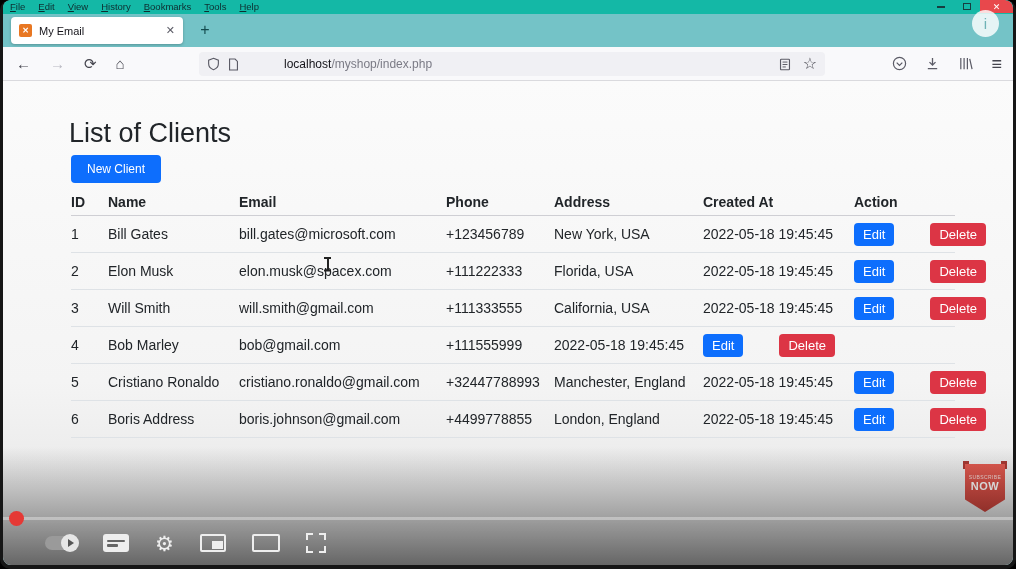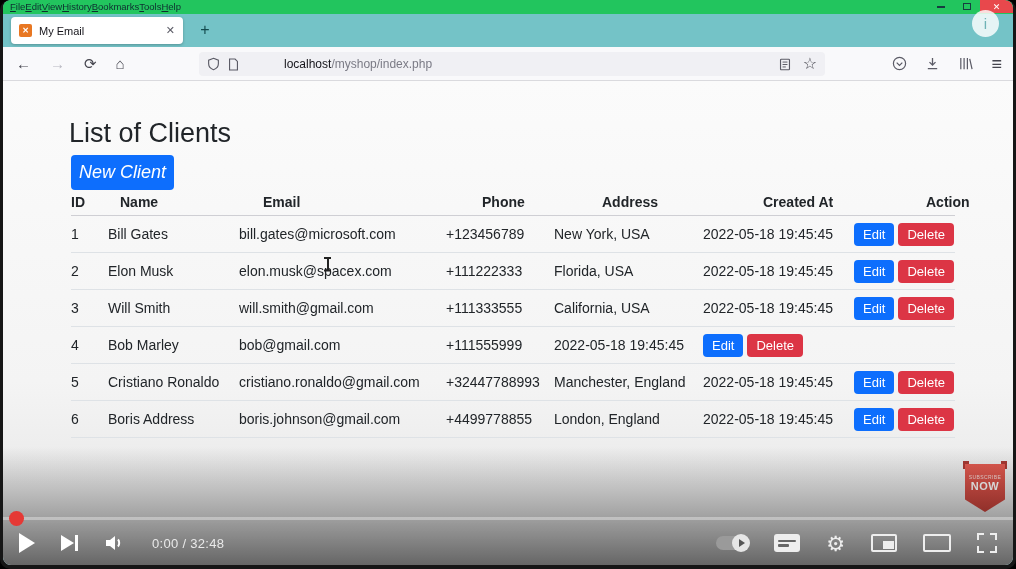--- a/index.html
+++ b/index.html
@@ -1,21 +1,21 @@
 <!DOCTYPE html>
 <html><head>
 <meta charset="utf-8">
 <style>
   * { margin:0; padding:0; box-sizing:border-box; }
   body { width:1016px; height:569px; font-family:"Liberation Sans", sans-serif; background:#000; }
   .frame { position:relative; width:1016px; height:569px; background:#161616; border-radius:10px; overflow:hidden; }
   .video { position:absolute; left:3px; right:3px; top:0; bottom:4px; border-radius:8px; overflow:hidden; background:#74c3c7; }
 
   
-  .menubar { position:absolute; left:0; top:0; right:0; height:14px; background:#22c55e; display:flex; padding:1px 16px 0 7px; }
+  .menubar { position:absolute; left:0; top:0; right:0; height:14px; background:#14b8a6; display:flex; gap:13px; padding:1px 16px 0 7px; }
   .mi { display:inline-block; font-size:9.5px; color:#0e2d30; line-height:12px; }
   .mi::first-letter { text-decoration:underline; }
   .winctrl { position:absolute; right:0; top:0; height:14px; display:flex; align-items:flex-start; }
   .wc { width:26px; height:13px; display:flex; align-items:center; justify-content:center; }
   .wc-min-glyph { width:8px; height:2px; background:#173d40; }
   .wc-max-glyph { width:8px; height:7px; border:1.4px solid #173d40; }
   .wc-close { width:33px; height:13px; background:#e8484c; border-radius:0 8px 0 0; color:#fff; font-size:9px; display:flex; align-items:center; justify-content:center; }
 
   .tabbar { position:absolute; left:0; top:14px; right:0; height:33px; background:#74c3c7; }
   .tab { position:absolute; left:8px; top:3px; width:172px; height:27px; background:#fff; border-radius:4px; box-shadow:0 1px 3px rgba(0,0,0,.25); display:flex; align-items:center; padding:0 8px; gap:7px; }
@@ -30,29 +30,29 @@
   .nicon.dis { color:#b8b8c1; }
   .urlbar { position:absolute; left:196px; top:5px; width:626px; height:24px; background:#f0f0f4; border-radius:4px; display:flex; align-items:center; padding:0 8px; gap:8px; }
   .url-text { font-size:12px; color:#15141a; flex:1; white-space:nowrap; }
   .url-path { color:#7a7a85; }
   .url-right { display:flex; align-items:center; gap:12px; }
   .nav-right { position:absolute; right:11px; top:0; height:33px; display:flex; align-items:center; gap:18px; }
 
   
   .page { position:absolute; left:0; top:81px; right:0; bottom:0; background:linear-gradient(180deg,#fbfbfb 0%,#f4f4f4 62%,#e2e2e2 100%); }
   .h1 { position:absolute; left:66px; top:37px; font-size:27px; font-weight:500; color:#212529; }
-  .btn-primary { position:absolute; left:68px; top:74px; background:#0d6efd; color:#fff; font-size:18px; border:none; border-radius:4px; padding:7px 8px;font-style:italic; }
+  .btn-primary { position:absolute; left:68px; top:74px; background:#0d6efd; color:#fff; font-size:12px; border:none; border-radius:4px; padding:7px 16px; }
   .table { position:absolute; left:68px; top:107px; width:884px; font-size:14px; color:#212529; }
   .t-row { display:grid; grid-template-columns:37px 131px 207px 108px 149px 151px 101px; align-items:center; min-height:37px; border-bottom:1px solid #dee2e6; }
-  .t-head { font-weight:bold; min-height:28px; border-bottom:1px solid #cfcfd4;gap:12px; }
+  .t-head { font-weight:bold; min-height:28px; border-bottom:1px solid #cfcfd4; }
   .cell { padding-right:8px; }
   .act { display:flex; gap:4px; }
   .btn-sm { font-size:13px; color:#fff; border:none; border-radius:4px; padding:4px 9px; }
   .btn-edit { background:#0d6efd; }
-  .btn-del { background:#dc3545; }
+  .btn-del { background:#dc3545;margin-left:32px; }
 
   .ibeam { position:absolute; left:320px; top:176px; width:9px; height:14px; }
   .ibeam::before { content:""; position:absolute; left:4px; top:0; width:1.5px; height:14px; background:#222; }
   .ibeam::after { content:""; position:absolute; left:1px; top:0; width:7px; height:1.5px; background:#222; box-shadow:0 12.5px 0 #222; }
 
   
   .info-circle { position:absolute; right:14px; top:10px; width:27px; height:27px; border-radius:50%; background:rgba(255,255,255,.82); color:#6fb3b6; font-size:15px; display:flex; align-items:center; justify-content:center; }
   .badge { position:absolute; left:960px; top:461px; width:44px; height:51px; }
   .badge-body { position:absolute; left:2px; right:2px; top:3px; bottom:0; background:linear-gradient(180deg,#e25b51,#c8423a); clip-path:polygon(0 0,100% 0,100% 74%,50% 100%,0 74%); display:flex; flex-direction:column; align-items:center; justify-content:center; padding-bottom:10px; }
   .badge-tab { position:absolute; top:0; width:6px; height:8px; background:#a93a33; }
@@ -279,34 +279,20 @@
         <div class="badge-l1">SUBSCRIBE</div>
         <div class="badge-l2">NOW</div>
       </div>
     </div>
 
     <div class="grad"></div>
     <div class="progress-track"></div>
     <div class="progress-dot"></div>
 
     <div class="controls">
-      <div class="cgroup left">
-        <div class="play-tri"></div>
-        <div class="next-ic">
-            <div class="next-tri"></div>
-            <div class="next-bar"></div>
-          </div>
-        <div>
-          <svg width="22" height="20" viewBox="0 0 22 20">
-              <path d="M2 7h4l5-4v14l-5-4H2z" fill="#fff"></path>
-              <path d="M14 6.5c1.6 1.8 1.6 5.2 0 7" fill="none" stroke="#fff" stroke-width="2"></path>
-            </svg>
-        </div>
-        <div class="time">0:00 / 32:48</div>
-      </div>
       <div class="cgroup right">
         <div class="autoplay">
             <div class="autoplay-knob"></div>
           </div>
         <div class="cc-ic">
             <div class="cc-line"></div>
             <div class="cc-line short"></div>
           </div>
         <div style="color:#eee; font-size:21px; line-height:1;">⚙</div>
         <div class="mini-ic"></div>

